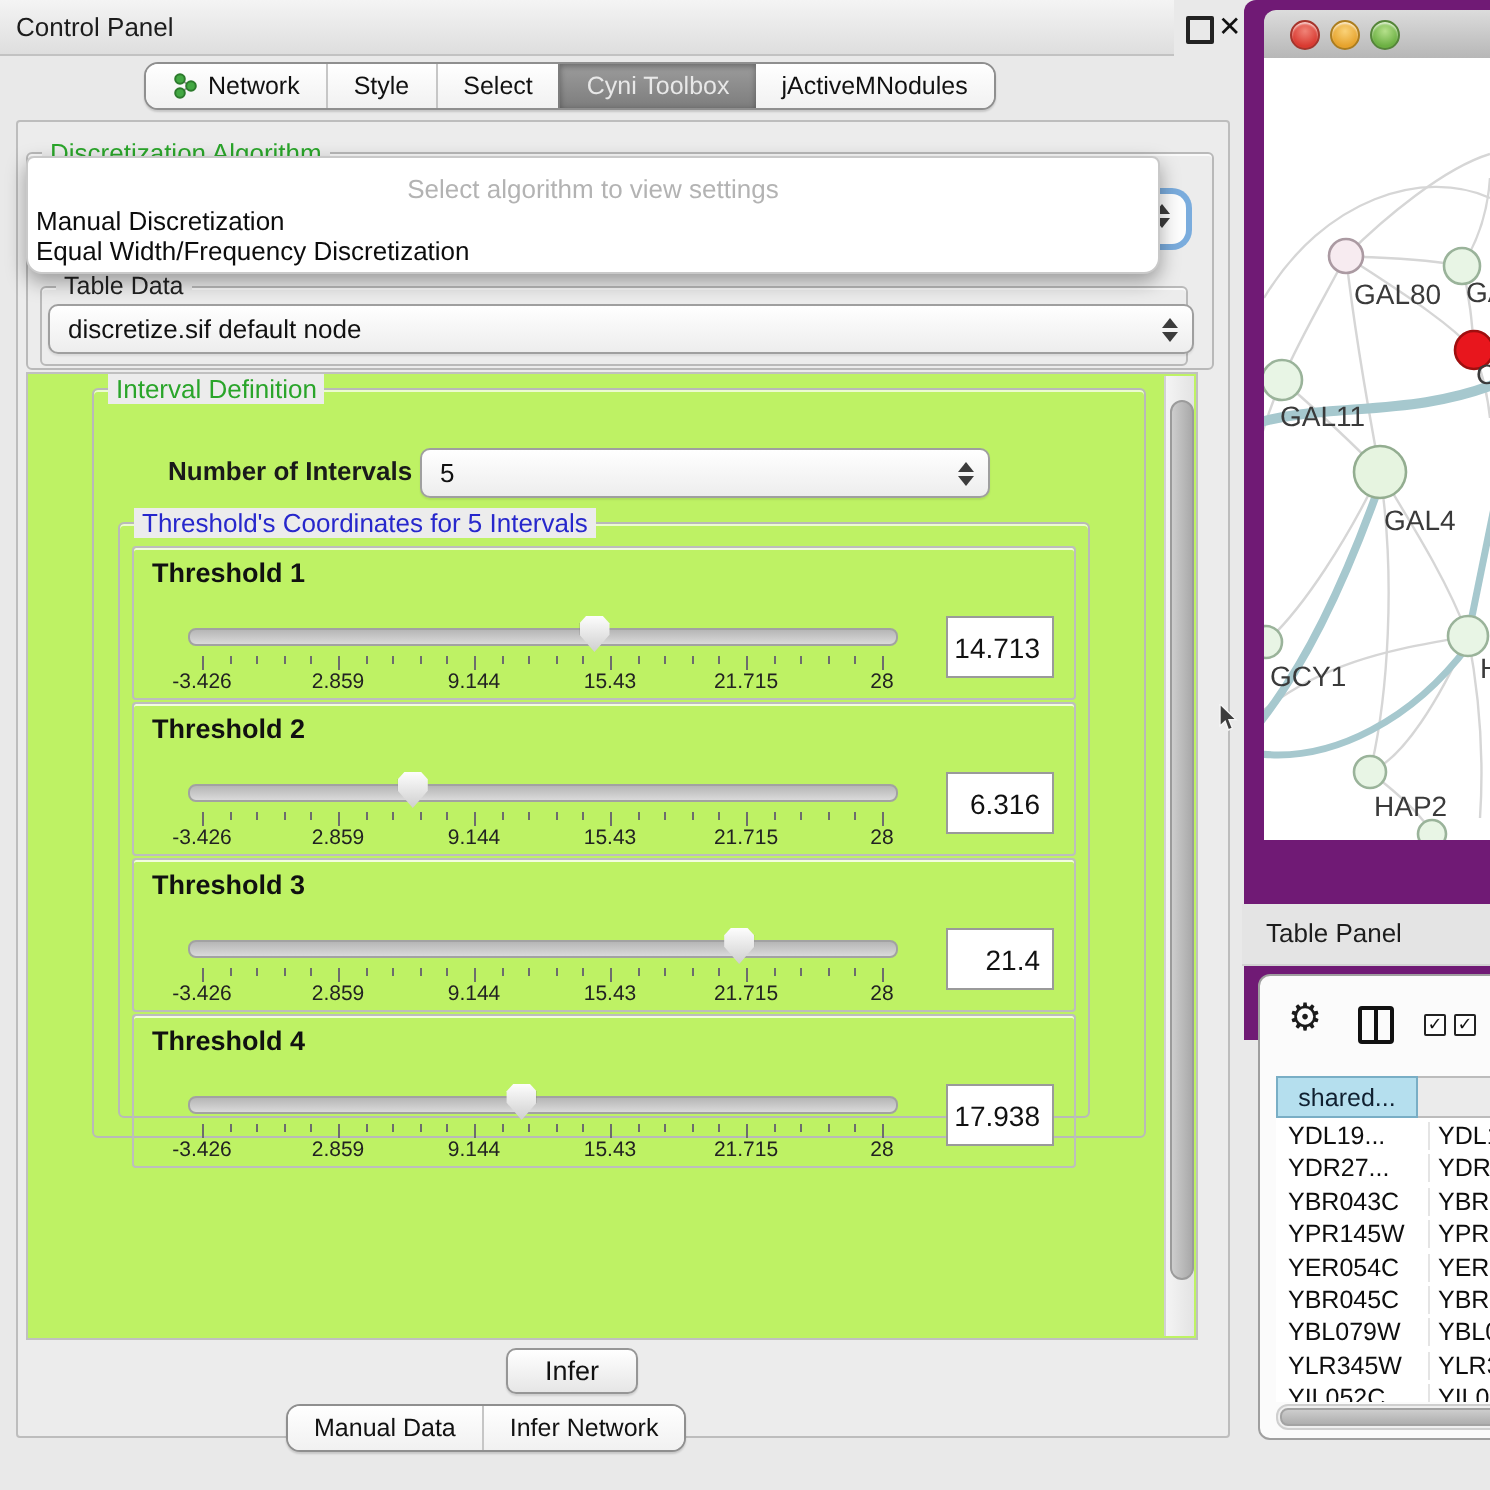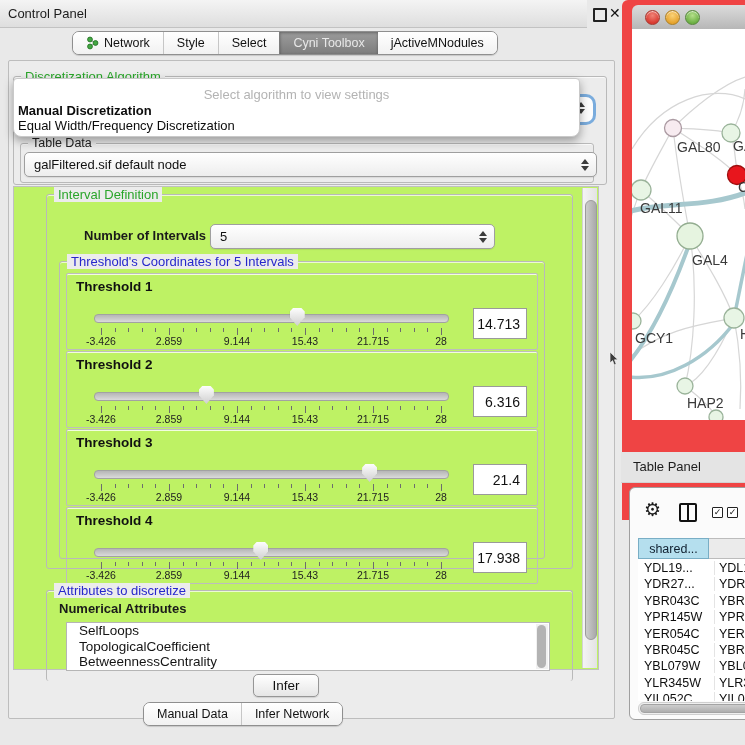--- a/index.html
+++ b/index.html
@@ -47,21 +47,21 @@
   .tri-up{width:0;height:0;border-left:4px solid transparent;border-right:4px solid transparent;
           border-bottom:5px solid #3c3c3c}
   .tri-dn{width:0;height:0;border-left:4px solid transparent;border-right:4px solid transparent;
           border-top:5px solid #3c3c3c}
 
   
   #algo-popup{left:13px;top:78px;width:565px;height:57px;background:#fff;border:1px solid #c9c9c9;
               border-radius:4px 4px 8px 8px;box-shadow:0 4px 10px rgba(0,0,0,.35);z-index:30}
   #algo-popup .hint{position:absolute;left:0;right:0;top:8px;text-align:center;color:#b3b3b3;font-size:13px}
   #algo-popup .it{position:absolute;left:4px;font-size:13px;color:#0c0c0c;white-space:nowrap}
-  #algo-popup .it.b{font-weight:bold}
+  #algo-popup .it.b{font-weight:normal}
   #algo-focus{left:22px;top:97px;width:571px;height:25px;border-radius:7px;background:#fdfdfd;
               box-shadow:0 0 0 3px rgba(110,165,220,.9);z-index:5}
 
   
   #scrollpane{left:13px;top:186px;width:584px;height:482px;background:#bef264;border:1px solid #c0c0c0}
   .vsb-track{position:absolute;top:1px;bottom:1px;right:1px;width:14px;background:linear-gradient(90deg,#f4f4f4,#e3e3e3);
              border-left:1px solid #d2d2d2}
   .vsb-thumb{position:absolute;left:1.5px;width:10px;border-radius:6px;
              background:linear-gradient(90deg,#cdcdcd,#a9a9a9);border:1px solid #9b9b9b}
 
@@ -85,21 +85,21 @@
   #attr-list{position:absolute;left:19px;top:31px;width:482px;height:47px;background:#fff;border:1px solid #b5b5b5;overflow:hidden}
   #attr-list .li{font-size:13.5px;color:#141414;padding-left:12px;line-height:15.5px;white-space:nowrap}
   #attr-vsb{position:absolute;right:1px;top:1px;bottom:1px;width:12px;background:#f1f1f1}
   #attr-vsb .th{position:absolute;left:1px;top:1px;width:9px;height:43px;border-radius:5px;background:#b3b3b3}
 
   .pushbtn{position:absolute;display:flex;align-items:center;justify-content:center;
            background:linear-gradient(#ffffff,#e6e6e6);border:1px solid #969696;border-radius:5px;
            font-size:13.5px;color:#111;box-shadow:0 1px 1px rgba(0,0,0,.12)}
 
   
-  #netwin{left:622px;top:0;width:123px;height:520px;background:#ef4444;border-radius:6px 0 0 0}
+  #netwin{left:622px;top:0;width:123px;height:520px;background:#701a75;border-radius:6px 0 0 0}
   #nettitle{position:absolute;left:10px;top:5px;right:0;height:24px;border-radius:6px 0 0 0;
             background:linear-gradient(#dcdcdc,#b7b7b7);border-bottom:1px solid #8f8f8f}
   .tl{position:absolute;top:5px;width:13px;height:13px;border-radius:50%;box-shadow:inset 0 1px 1px rgba(255,255,255,.7)}
   .tl.red{background:radial-gradient(circle at 50% 35%,#f08377,#d93a31 70%);border:1px solid #a5352c}
   .tl.yel{background:radial-gradient(circle at 50% 35%,#fad278,#e6a32d 70%);border:1px solid #ab7d20}
   .tl.grn{background:radial-gradient(circle at 50% 35%,#b5e08b,#6cb043 70%);border:1px solid #55853a}
   #netcanvas{position:absolute;left:10px;top:29px;right:0;height:391px;background:#fff;overflow:hidden}
 
   
   #tp-title{left:621px;top:452px;width:124px;height:30px;background:#e4e4e4;border-bottom:1px solid #d2d2d2}
@@ -169,21 +169,21 @@
   <div class="arrows" style="position:absolute;right:8px;top:5px;display:flex;flex-direction:column;gap:2px">
     <div class="tri-up"></div>
       <div class="tri-dn"></div>
   </div>
 </div>
 
 <div class="grp" style="left:20px;top:143px;width:572px;height:38px;background:#ececec">
   <span class="leg black">Table Data</span>
 </div>
 <div class="combo" style="left:24px;top:152px;width:562px;height:23px">
-  <span>galFiltered.sif default node</span>
+  <span>discretize.sif default node</span>
   <span class="arrows">
       <span class="tri-up"></span>
       <span class="tri-dn"></span>
     </span>
 </div>
 
 <div class="abs" id="algo-popup">
   <div class="hint">Select algorithm to view settings</div>
   <div class="it b" style="top:24px">Manual Discretization</div>
   <div class="it" style="top:39px">Equal Width/Frequency Discretization</div>
@@ -352,34 +352,20 @@
             <div class="tklab" style="left:238px">15.43</div>
             <div class="tklab" style="left:306px">21.715</div>
             <div class="tklab" style="left:374px">28</div>
             <div class="thumb" style="left:186.29761980525677px"></div>
             <div class="vbox">17.938</div>
           </div>
         </div>
     </div>
   </div>
 
-  <div class="grp" style="left:32px;top:403px;width:525px;height:90px;border-bottom:none">
-    <span class="leg blue">Attributes to discretize</span>
-    <div style="position:absolute;left:12px;top:10px;font-weight:bold;font-size:13px">Numerical Attributes</div>
-    <div id="attr-list">
-      <div id="attr-items">
-          <div class="li">SelfLoops</div>
-          <div class="li">TopologicalCoefficient</div>
-          <div class="li">BetweennessCentrality</div>
-        </div>
-      <div id="attr-vsb">
-          <div class="th"></div>
-        </div>
-    </div>
-  </div>
   <div class="vsb-track">
     <div class="vsb-thumb" style="top:12px;height:438px"></div>
   </div>
 </div>
 
 <div class="pushbtn" style="left:253px;top:674px;width:64px;height:21px">
   <span>Infer</span>
 </div>
 
 <div class="abs" style="left:143px;top:702px">

